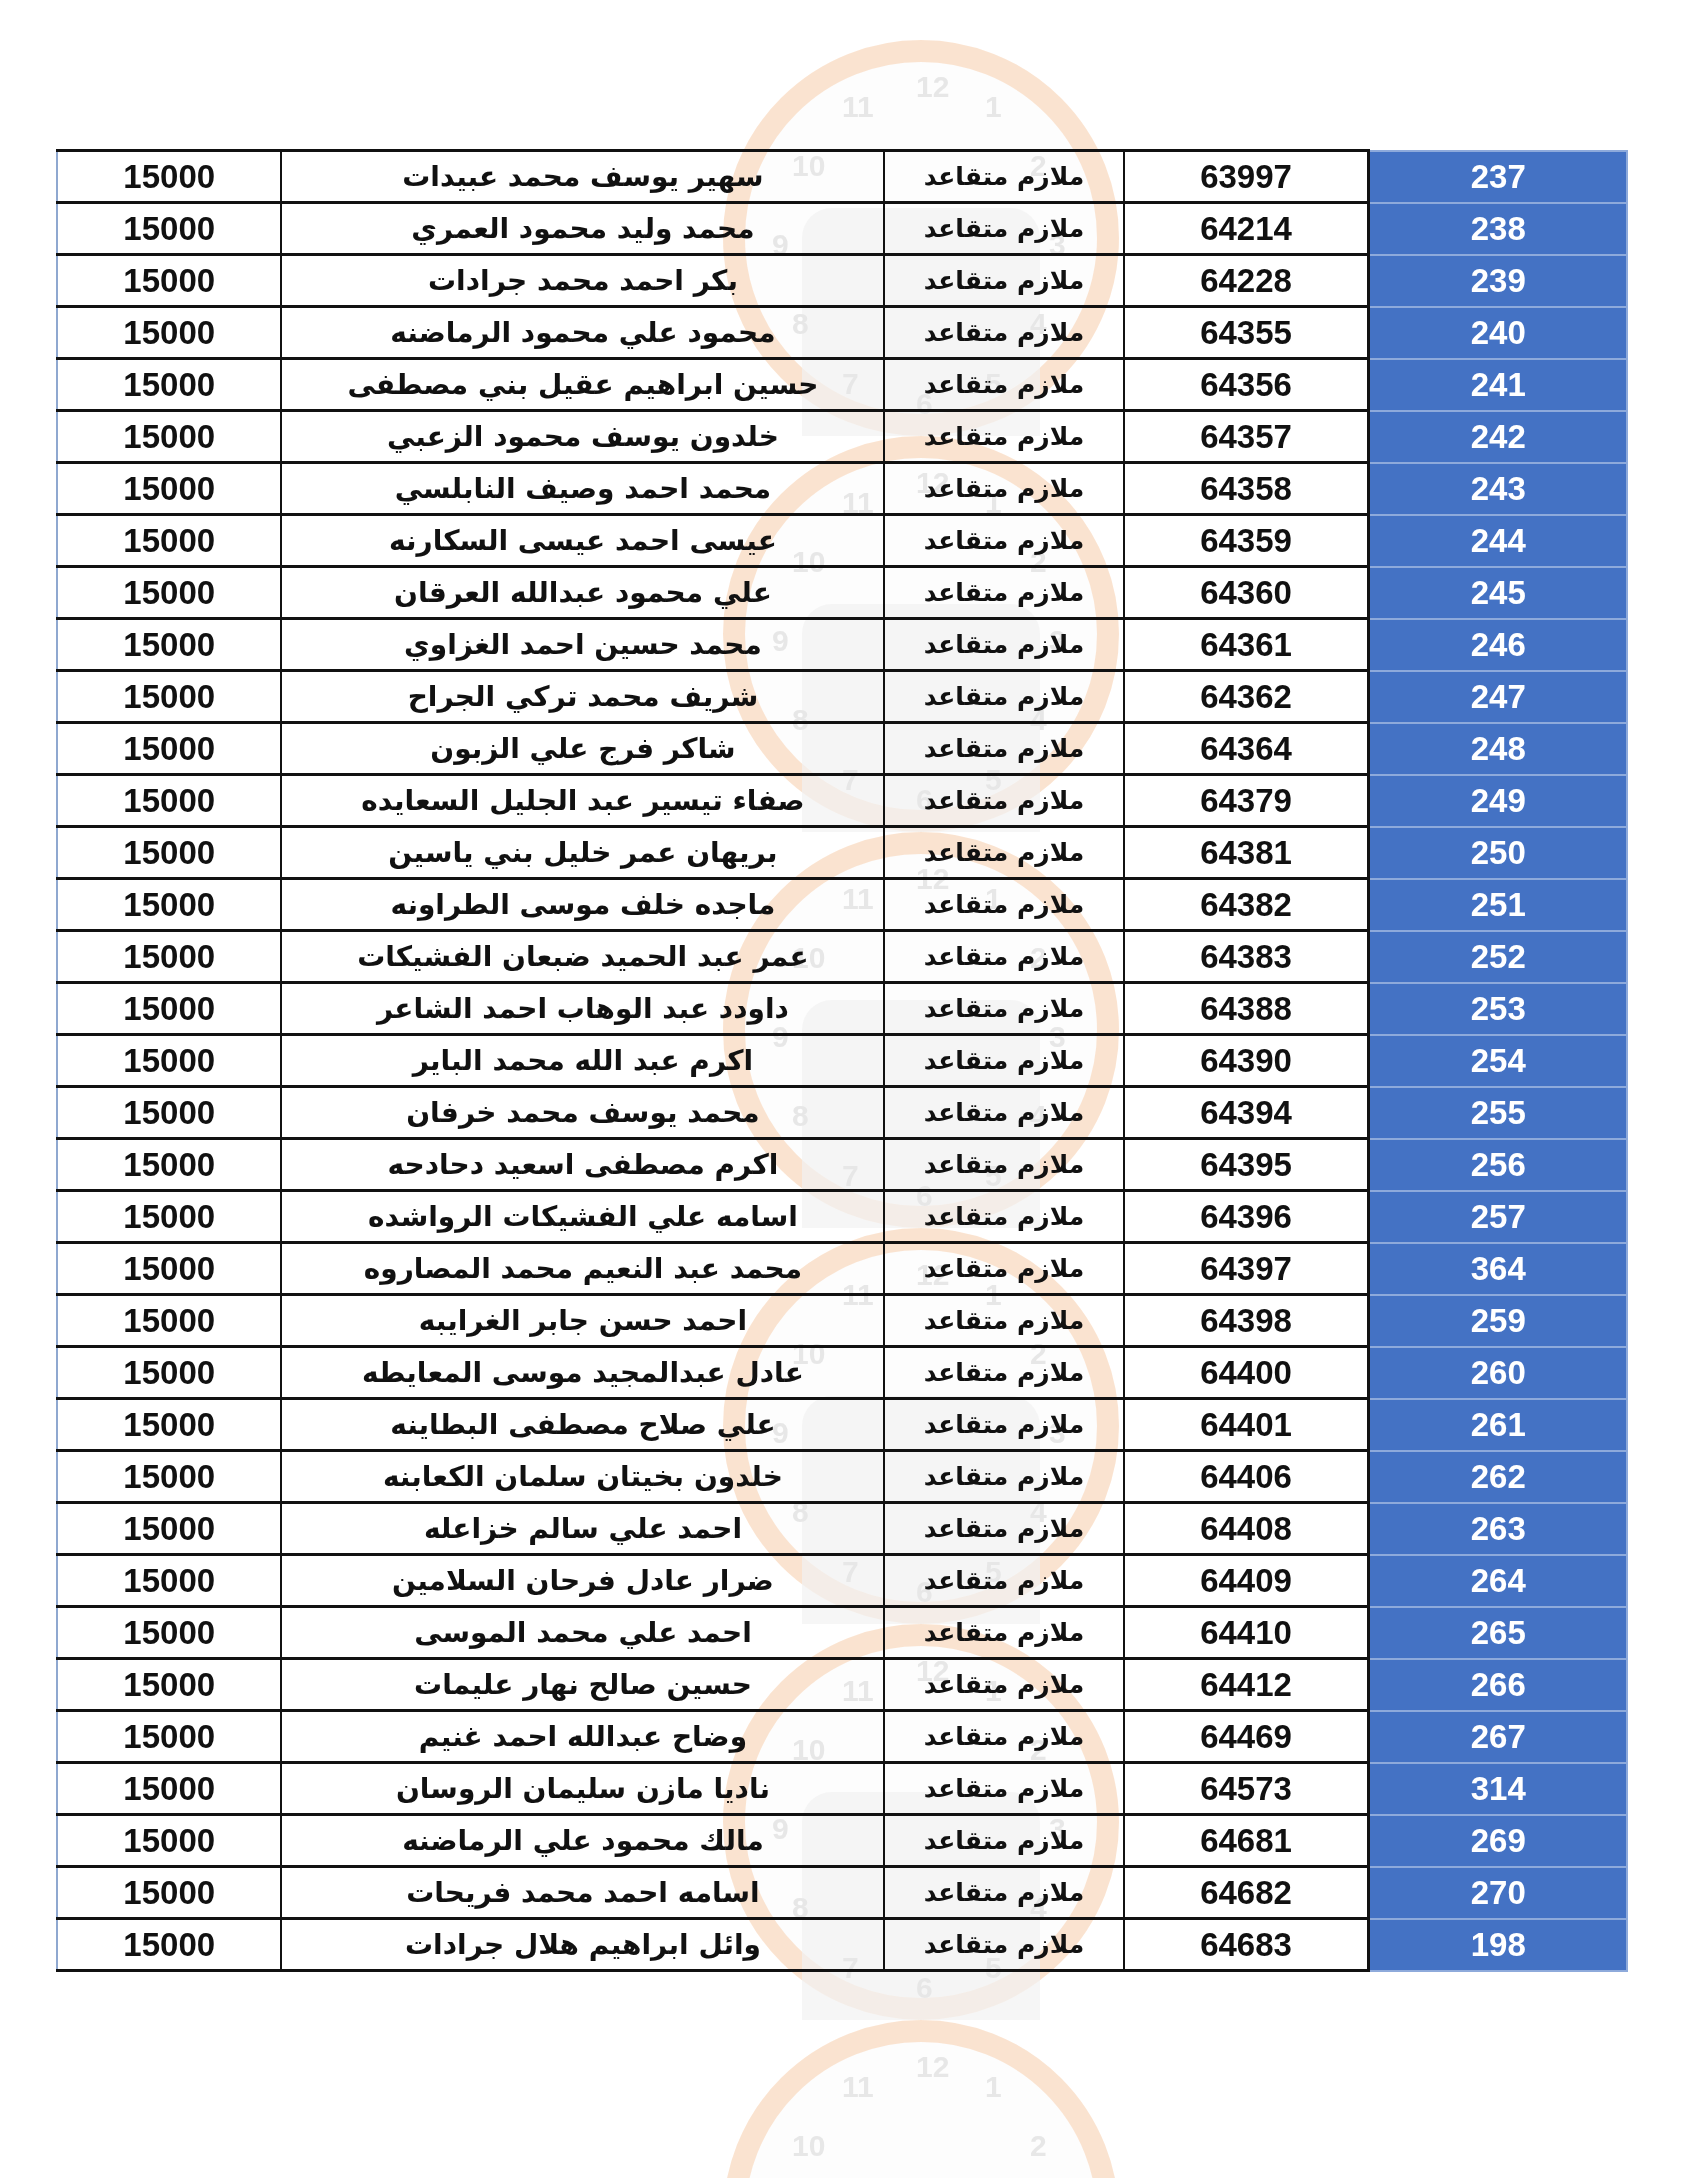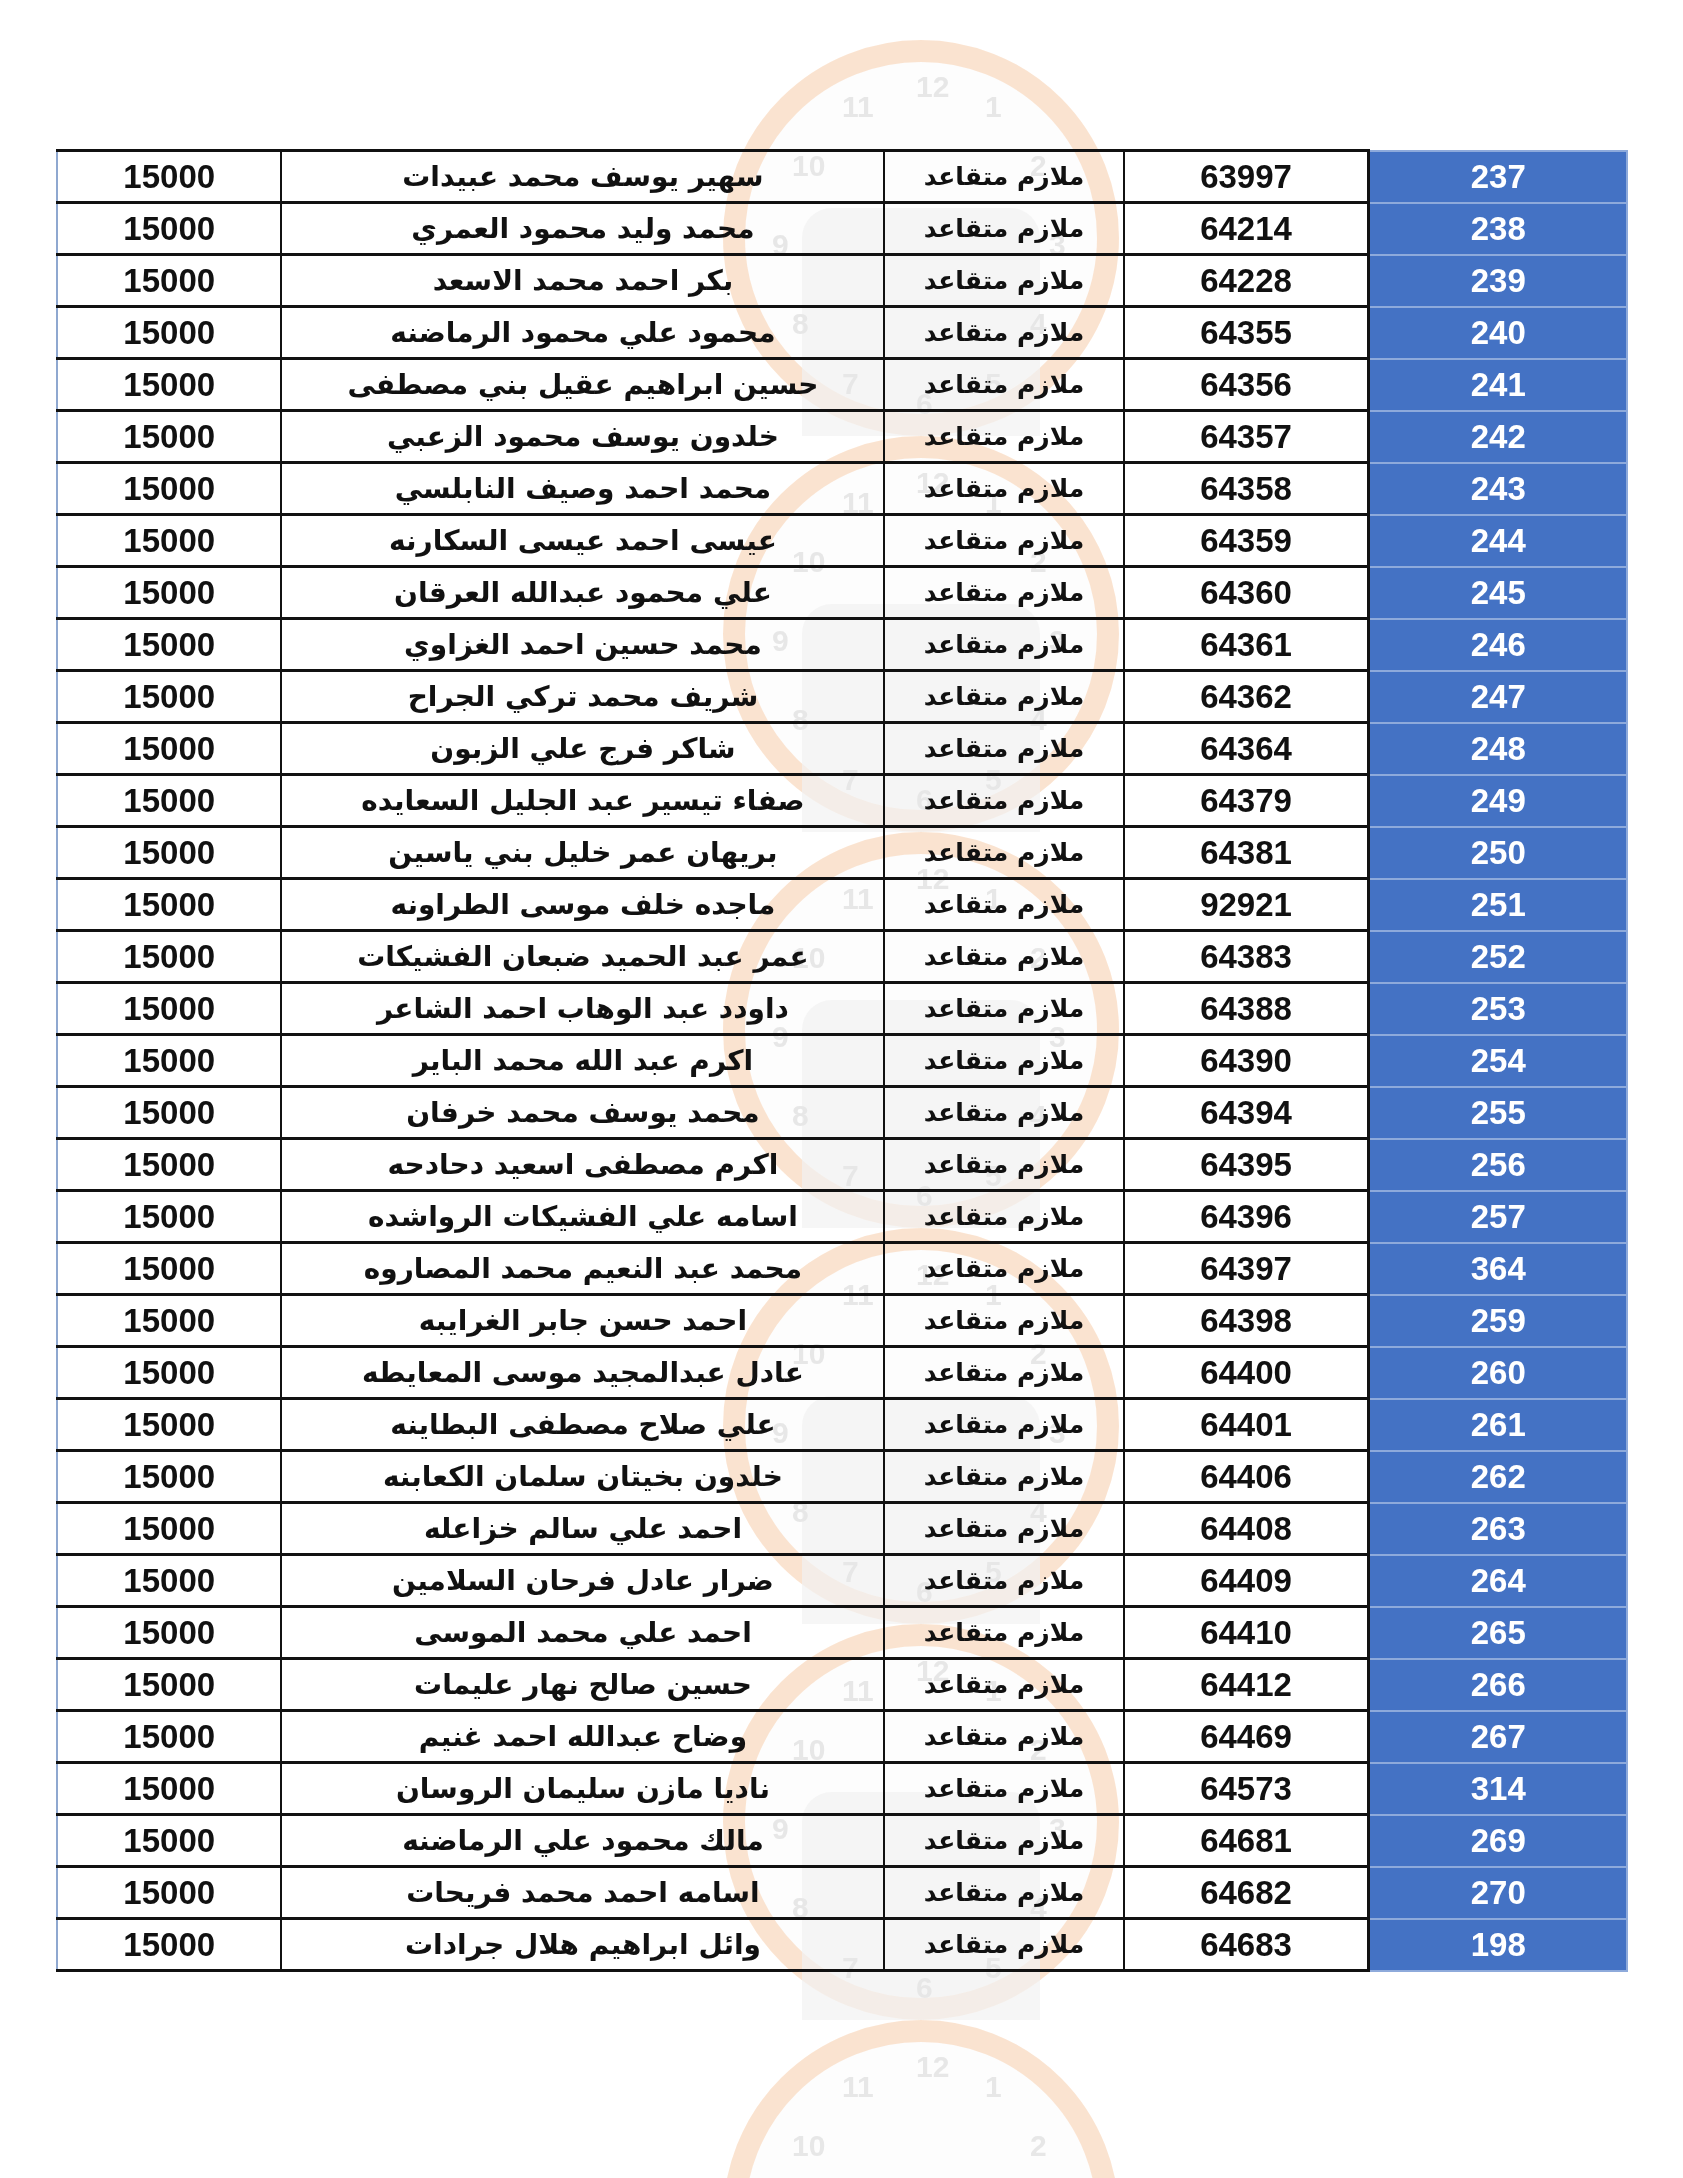--- a/index.html
+++ b/index.html
@@ -144,21 +144,21 @@
   <tr>
     <td class="c-amount"><span class="row-text">15000</span></td>
     <td class="c-name"><span class="row-text">محمد وليد محمود العمري</span></td>
     <td class="c-rank"><span class="row-text">ملازم متقاعد</span></td>
     <td class="c-id"><span class="row-text">64214</span></td>
     <td class="c-seq"><span class="row-text">238</span></td>
   </tr>
 
   <tr>
     <td class="c-amount"><span class="row-text">15000</span></td>
-    <td class="c-name"><span class="row-text">بكر احمد محمد الاسعد</span></td>
+    <td class="c-name"><span class="row-text">بكر احمد محمد جرادات</span></td>
     <td class="c-rank"><span class="row-text">ملازم متقاعد</span></td>
     <td class="c-id"><span class="row-text">64228</span></td>
     <td class="c-seq"><span class="row-text">239</span></td>
   </tr>
 
   <tr>
     <td class="c-amount"><span class="row-text">15000</span></td>
     <td class="c-name"><span class="row-text">محمود علي محمود الرماضنه</span></td>
     <td class="c-rank"><span class="row-text">ملازم متقاعد</span></td>
     <td class="c-id"><span class="row-text">64355</span></td>
@@ -242,21 +242,21 @@
     <td class="c-name"><span class="row-text">بريهان عمر خليل بني ياسين</span></td>
     <td class="c-rank"><span class="row-text">ملازم متقاعد</span></td>
     <td class="c-id"><span class="row-text">64381</span></td>
     <td class="c-seq"><span class="row-text">250</span></td>
   </tr>
 
   <tr>
     <td class="c-amount"><span class="row-text">15000</span></td>
     <td class="c-name"><span class="row-text">ماجده خلف موسى الطراونه</span></td>
     <td class="c-rank"><span class="row-text">ملازم متقاعد</span></td>
-    <td class="c-id"><span class="row-text">92921</span></td>
+    <td class="c-id"><span class="row-text">64382</span></td>
     <td class="c-seq"><span class="row-text">251</span></td>
   </tr>
 
   <tr>
     <td class="c-amount"><span class="row-text">15000</span></td>
     <td class="c-name"><span class="row-text">عمر عبد الحميد ضبعان الفشيكات</span></td>
     <td class="c-rank"><span class="row-text">ملازم متقاعد</span></td>
     <td class="c-id"><span class="row-text">64383</span></td>
     <td class="c-seq"><span class="row-text">252</span></td>
   </tr>

